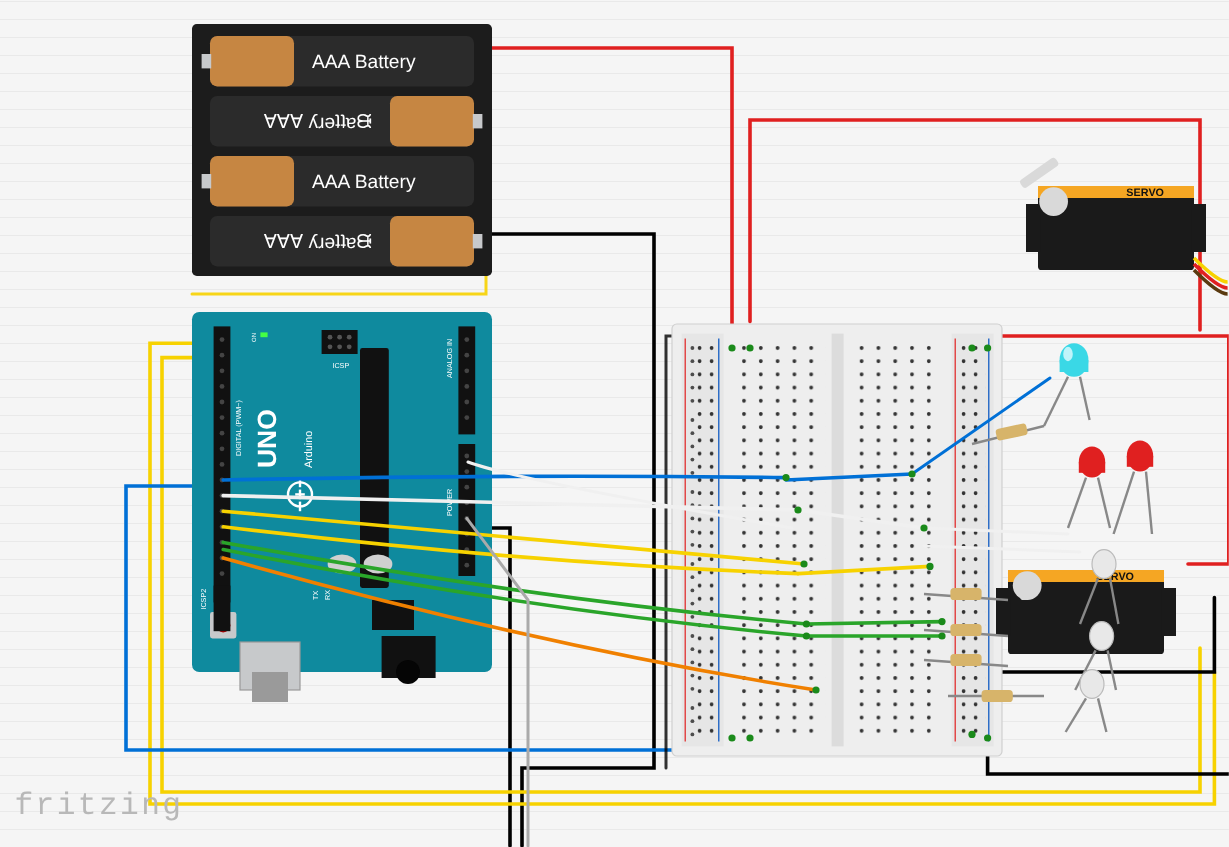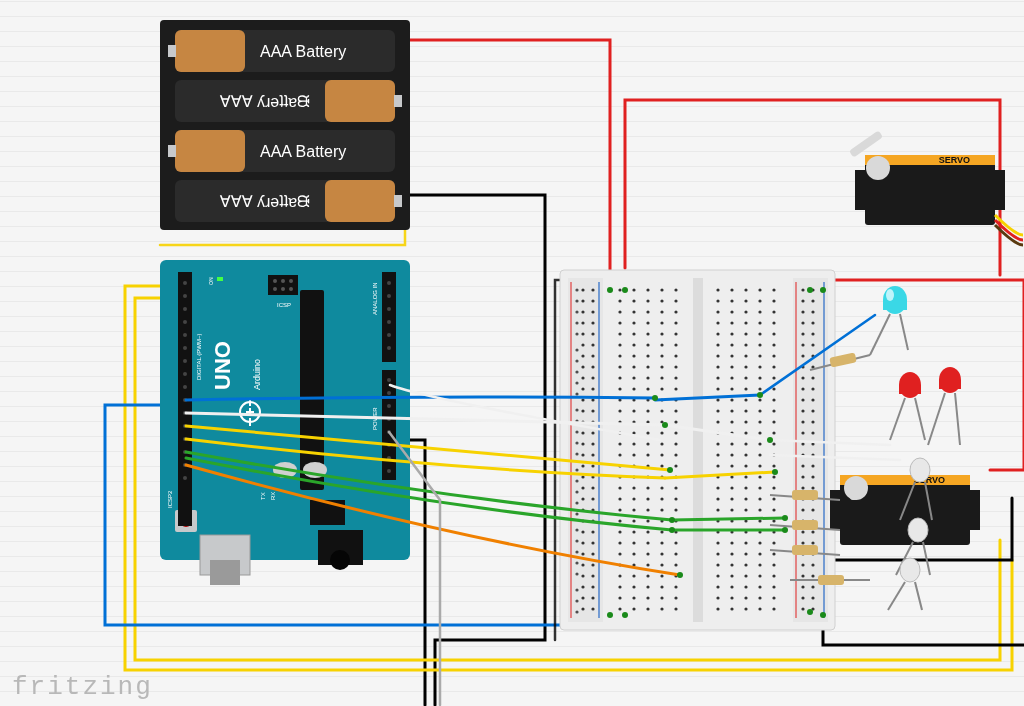--- a/index.html
+++ b/index.html
@@ -12,21 +12,21 @@
       repeating-linear-gradient(90deg, rgba(0,0,0,0) 0 14px, #e9e9e9 14px 15px),
       #f5f5f5;
     font-family: Arial, Helvetica, sans-serif;
     overflow: hidden;
     position: relative;
   }
   svg { position: absolute; top:0; left:0; }
   .footer {
     position: absolute;
     left: 12px;
-    bottom: 4px;
+    bottom: 20px;
     font-size: 26px;
     color: #b8b8b8;
     letter-spacing: 2px;
     font-family: "Courier New", monospace;
   }
 </style>
 </head>
 <body>
 
 <svg width="1024" height="706" viewBox="0 0 1024 706">

